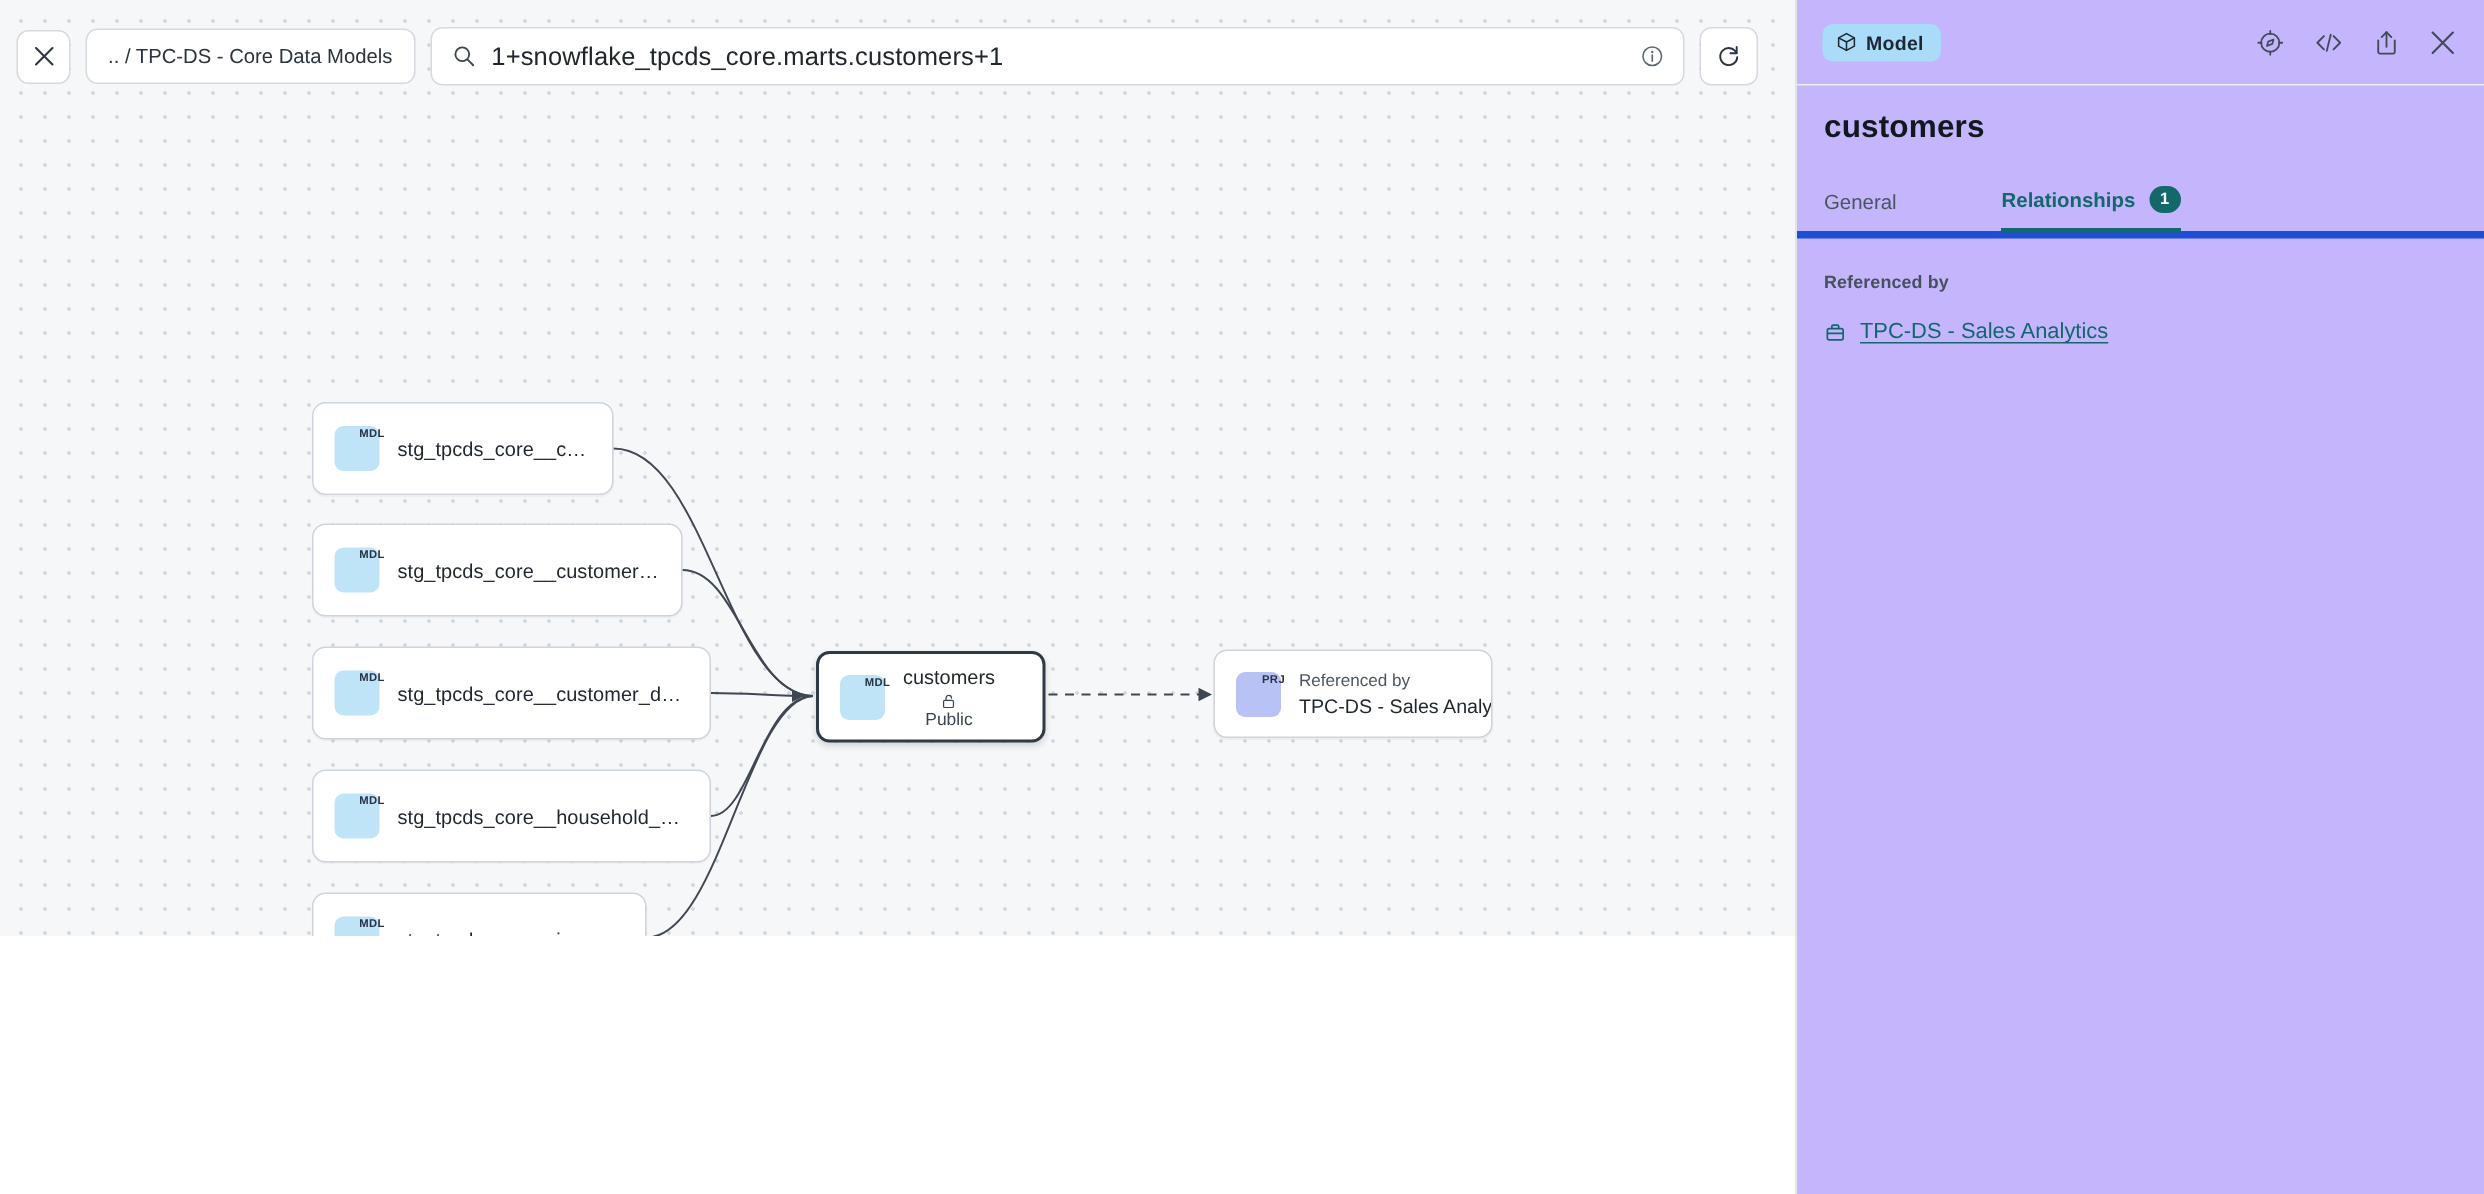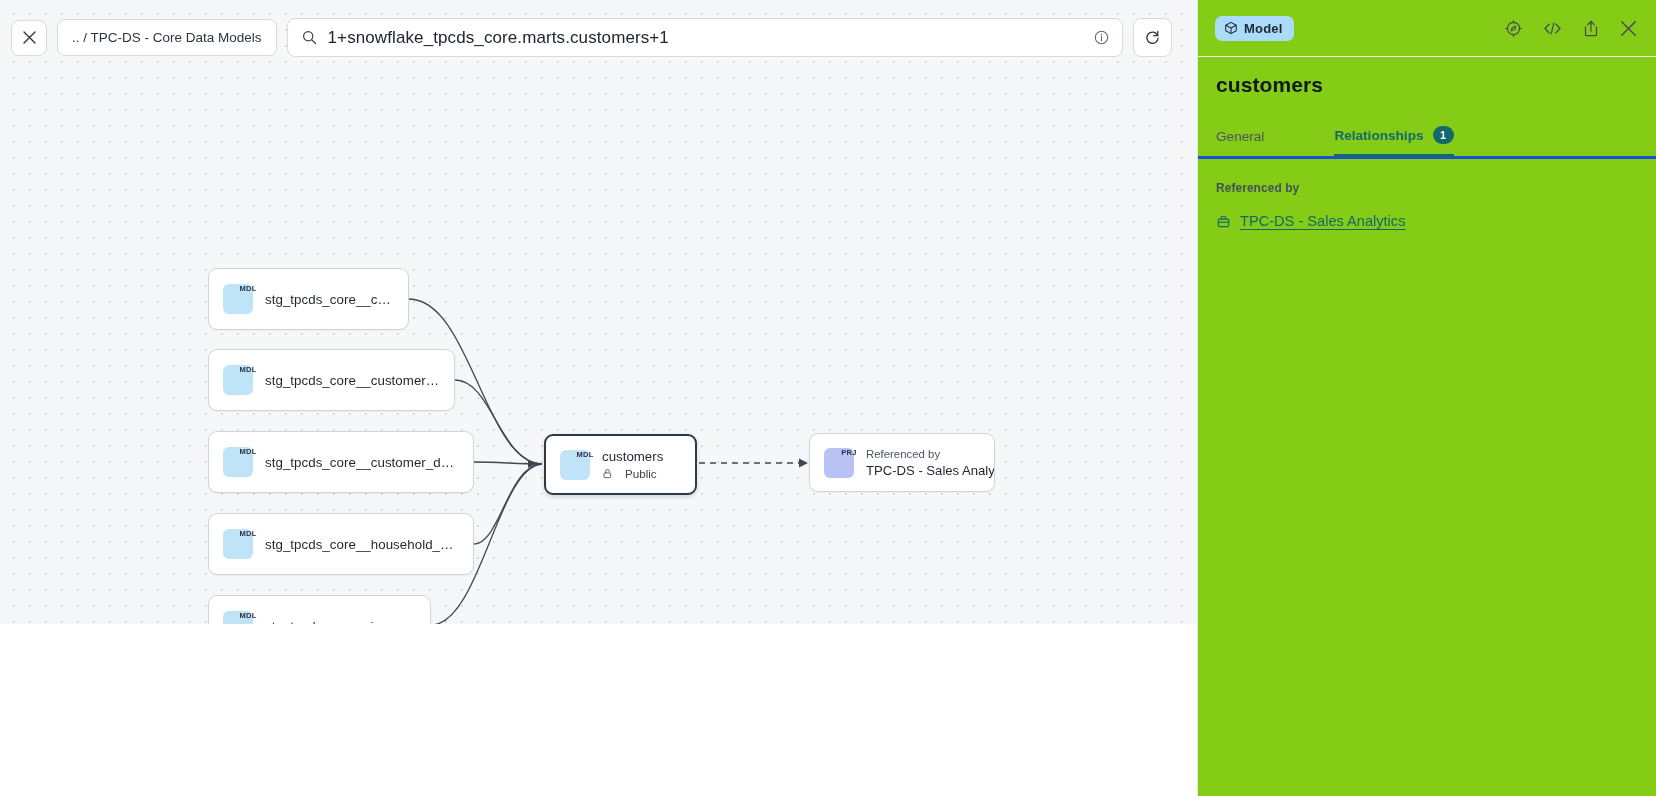--- a/index.html
+++ b/index.html
@@ -121,31 +121,31 @@
     color: #1f2630;
     white-space: nowrap;
     overflow: hidden;
     text-overflow: ellipsis;
     letter-spacing: .05px;
   }
   .node-stack { display: flex; flex-direction: column; gap: 3px; min-width: 0; }
   .node-title { font-size: 13.3px; color: #1f2630; white-space: nowrap; }
   .node-sub {
     font-size: 11.6px; color: #3a4450;
-    display: flex; align-items: center; gap: 12px; white-space: nowrap;
+    display: flex; align-items: center; gap: 0; white-space: nowrap; flex-direction: column;
   }
   .node-kicker { font-size: 11.4px; color: #4b5663; white-space: nowrap; }
   .node-name2 { font-size: 13.1px; color: #1f2630; white-space: nowrap; }
 
   svg.edges { position: absolute; top: 0; left: 0; width: 1197px; height: 796px; z-index: 5; }
 
   
   #panel {
     width: 459px; height: 796px;
-    background: #84cc16;
+    background: #c4b5fd;
     border-left: 1px solid #e3e6ea;
     flex: none;
     position: relative;
   }
   #panel-top {
     height: 57px;
     display: flex; align-items: center;
     padding: 0 18px 0 17px;
     border-bottom: 1px solid #eceef1;
   }
@@ -163,21 +163,21 @@
 
   #panel-head { padding: 16px 18px 0 18px; }
   .p-title { font-size: 21px; font-weight: 700; color: #111820; letter-spacing: .1px; }
   .p-sub { font-size: 12.6px; color: #3c4651; margin-top: 7px; }
 
   #tabs {
     display: flex; align-items: flex-end;
     gap: 24px;
     padding: 0 18px;
     margin-top: 26px;
-    border-bottom: 3px solid #1d4ed8;
+    border-bottom: 5px solid #1d4ed8;
     height: 36px;
   }
   .tab {
     display: flex; align-items: center; gap: 9px;
     padding-bottom: 10px;
     font-size: 13.6px;
     color: #4a5561;
     cursor: pointer;
     border-bottom: 3px solid transparent;
     position: relative; top: 1px;

